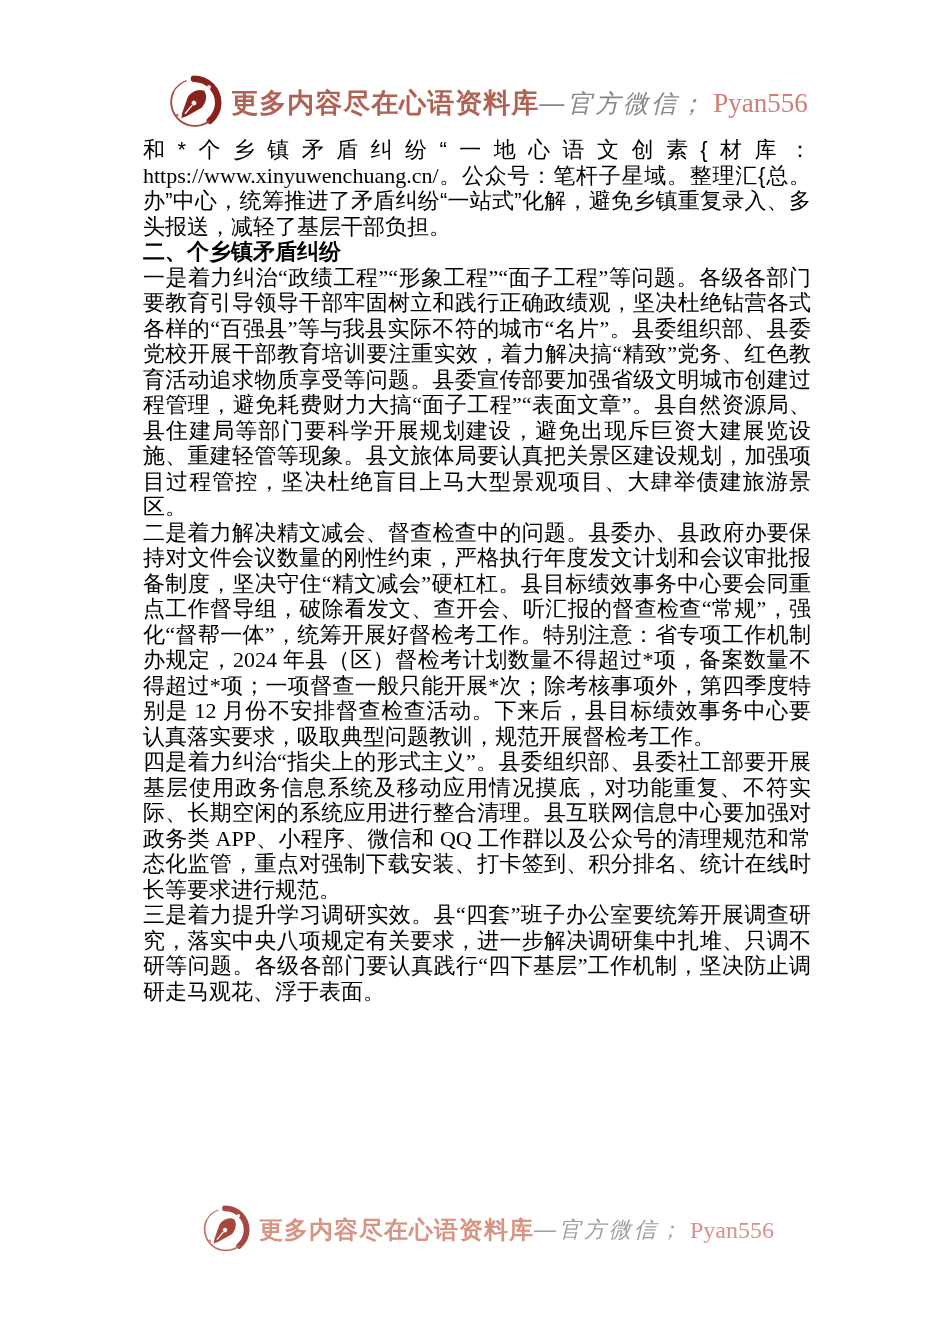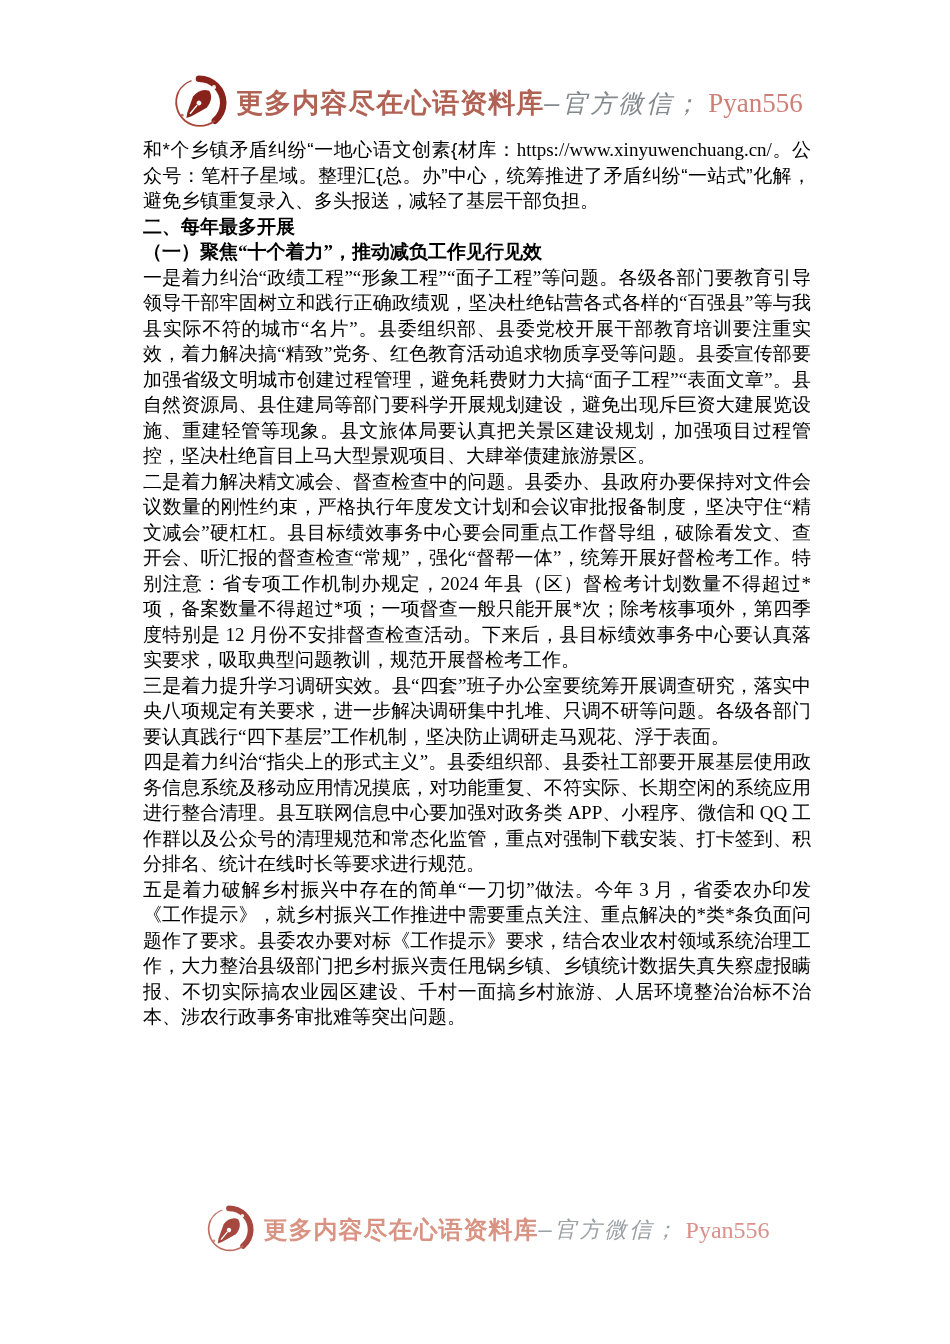--- a/index.html
+++ b/index.html
@@ -24,36 +24,36 @@
   .wm-logo{display:inline-block;line-height:0;margin-right:9px;}
   .watermark--header .wm-logo svg{width:56px;height:56px;}
   .watermark--footer .wm-logo svg{width:50px;height:50px;opacity:.88;}
   .wm-brand{
     font-family:"Liberation Serif","DejaVu Serif",serif;
     letter-spacing:1px;font-weight:bold;
   }
   .watermark--header .wm-brand{font-size:27px;color:#b06354;}
   .watermark--footer .wm-brand{font-size:24px;color:#d89383;}
   .wm-label{
-    font-family:Liberation Mono, monospace;
+    font-family:Liberation Sans, sans-serif;
     font-style:italic;letter-spacing:3px;
   }
   .watermark--header .wm-label{font-size:25px;color:#84898d;}
   .watermark--footer .wm-label{font-size:22px;color:#9aa0a4;}
   .wm-id{
     font-family:Liberation Serif, serif;
     margin-left:6px;
   }
   .watermark--header .wm-id{font-size:27px;color:#cf7f77;}
   .watermark--footer .wm-id{font-size:24px;color:#d9918a;}
 
   
   .content{
     position:absolute;left:143px;top:137px;width:668px;
-    font-size:19px;line-height:25.5px;
+    font-size:22px;line-height:25.5px;
     text-align:justify;
   }
   .content p{margin:0;padding:0;}
   .para-sans{font-family:"Liberation Sans","DejaVu Sans",sans-serif;}
   .para-sans .url-serif{font-family:"Liberation Serif","DejaVu Serif",serif;}
   .heading-section{
     font-family:"Liberation Sans","DejaVu Sans",sans-serif;
     font-weight:bold;
   }
   .heading-sub{font-weight:bold;}
@@ -80,29 +80,27 @@
     </span>
     <span class="wm-brand">更多内容尽在心语资料库</span>
     <span class="wm-label">—官方微信；</span>
     <span class="wm-id">Pyan556</span>
   </div>
 
   <div class="content">
 
     <p class="para-sans"><span>和*个乡镇矛盾纠纷“一地心语文创素{材库：</span><span class="url-serif">https://www.xinyuwenchuang.cn/</span><span>。公众号：笔杆子星域。整理汇{总。办”中心，统筹推进了矛盾纠纷“一站式”化解，避免乡镇重复录入、多头报送，减轻了基层干部负担。</span></p>
 
-    <p class="heading-section">二、每年最多开展</p>
+    <p class="heading-section">二、个乡镇矛盾纠纷</p>
 
-    <p class="heading-sub">（一）聚焦“十个着力”，推动减负工作见行见效</p>
 
     <p>一是着力纠治“政绩工程”“形象工程”“面子工程”等问题。各级各部门要教育引导领导干部牢固树立和践行正确政绩观，坚决杜绝钻营各式各样的“百强县”等与我县实际不符的城市“名片”。县委组织部、县委党校开展干部教育培训要注重实效，着力解决搞“精致”党务、红色教育活动追求物质享受等问题。县委宣传部要加强省级文明城市创建过程管理，避免耗费财力大搞“面子工程”“表面文章”。县自然资源局、县住建局等部门要科学开展规划建设，避免出现斥巨资大建展览设施、重建轻管等现象。县文旅体局要认真把关景区建设规划，加强项目过程管控，坚决杜绝盲目上马大型景观项目、大肆举债建旅游景区。</p>
     <p>二是着力解决精文减会、督查检查中的问题。县委办、县政府办要保持对文件会议数量的刚性约束，严格执行年度发文计划和会议审批报备制度，坚决守住“精文减会”硬杠杠。县目标绩效事务中心要会同重点工作督导组，破除看发文、查开会、听汇报的督查检查“常规”，强化“督帮一体”，统筹开展好督检考工作。特别注意：省专项工作机制办规定，2024 年县（区）督检考计划数量不得超过*项，备案数量不得超过*项；一项督查一般只能开展*次；除考核事项外，第四季度特别是 12 月份不安排督查检查活动。下来后，县目标绩效事务中心要认真落实要求，吸取典型问题教训，规范开展督检考工作。</p>
+    <p>四是着力纠治“指尖上的形式主义”。县委组织部、县委社工部要开展基层使用政务信息系统及移动应用情况摸底，对功能重复、不符实际、长期空闲的系统应用进行整合清理。县互联网信息中心要加强对政务类 APP、小程序、微信和 QQ 工作群以及公众号的清理规范和常态化监管，重点对强制下载安装、打卡签到、积分排名、统计在线时长等要求进行规范。</p>
     <p>三是着力提升学习调研实效。县“四套”班子办公室要统筹开展调查研究，落实中央八项规定有关要求，进一步解决调研集中扎堆、只调不研等问题。各级各部门要认真践行“四下基层”工作机制，坚决防止调研走马观花、浮于表面。</p>
-    <p>四是着力纠治“指尖上的形式主义”。县委组织部、县委社工部要开展基层使用政务信息系统及移动应用情况摸底，对功能重复、不符实际、长期空闲的系统应用进行整合清理。县互联网信息中心要加强对政务类 APP、小程序、微信和 QQ 工作群以及公众号的清理规范和常态化监管，重点对强制下载安装、打卡签到、积分排名、统计在线时长等要求进行规范。</p>
-    <p>五是着力破解乡村振兴中存在的简单“一刀切”做法。今年 3 月，省委农办印发《工作提示》，就乡村振兴工作推进中需要重点关注、重点解决的*类*条负面问题作了要求。县委农办要对标《工作提示》要求，结合农业农村领域系统治理工作，大力整治县级部门把乡村振兴责任甩锅乡镇、乡镇统计数据失真失察虚报瞒报、不切实际搞农业园区建设、千村一面搞乡村旅游、人居环境整治治标不治本、涉农行政事务审批难等突出问题。</p>
 
   </div>
 
   <div class="watermark watermark--footer">
     <span class="wm-logo">
       <svg viewBox="0 0 60 60" xmlns="http://www.w3.org/2000/svg">
         <path d="M30 4 A26 26 0 0 1 56 30 A26 26 0 0 1 47 49" stroke="#9b2f26" stroke-width="7" fill="none" stroke-linecap="round"></path>
         <path d="M47 49 A26 26 0 0 1 15 49 A26 26 0 0 1 8 18" stroke="#b55a4c" stroke-width="2" fill="none"></path>
         <path d="M8 18 A26 26 0 0 1 22 6" stroke="#b55a4c" stroke-width="1.5" fill="none"></path>
         <g transform="rotate(40 30 30)">

